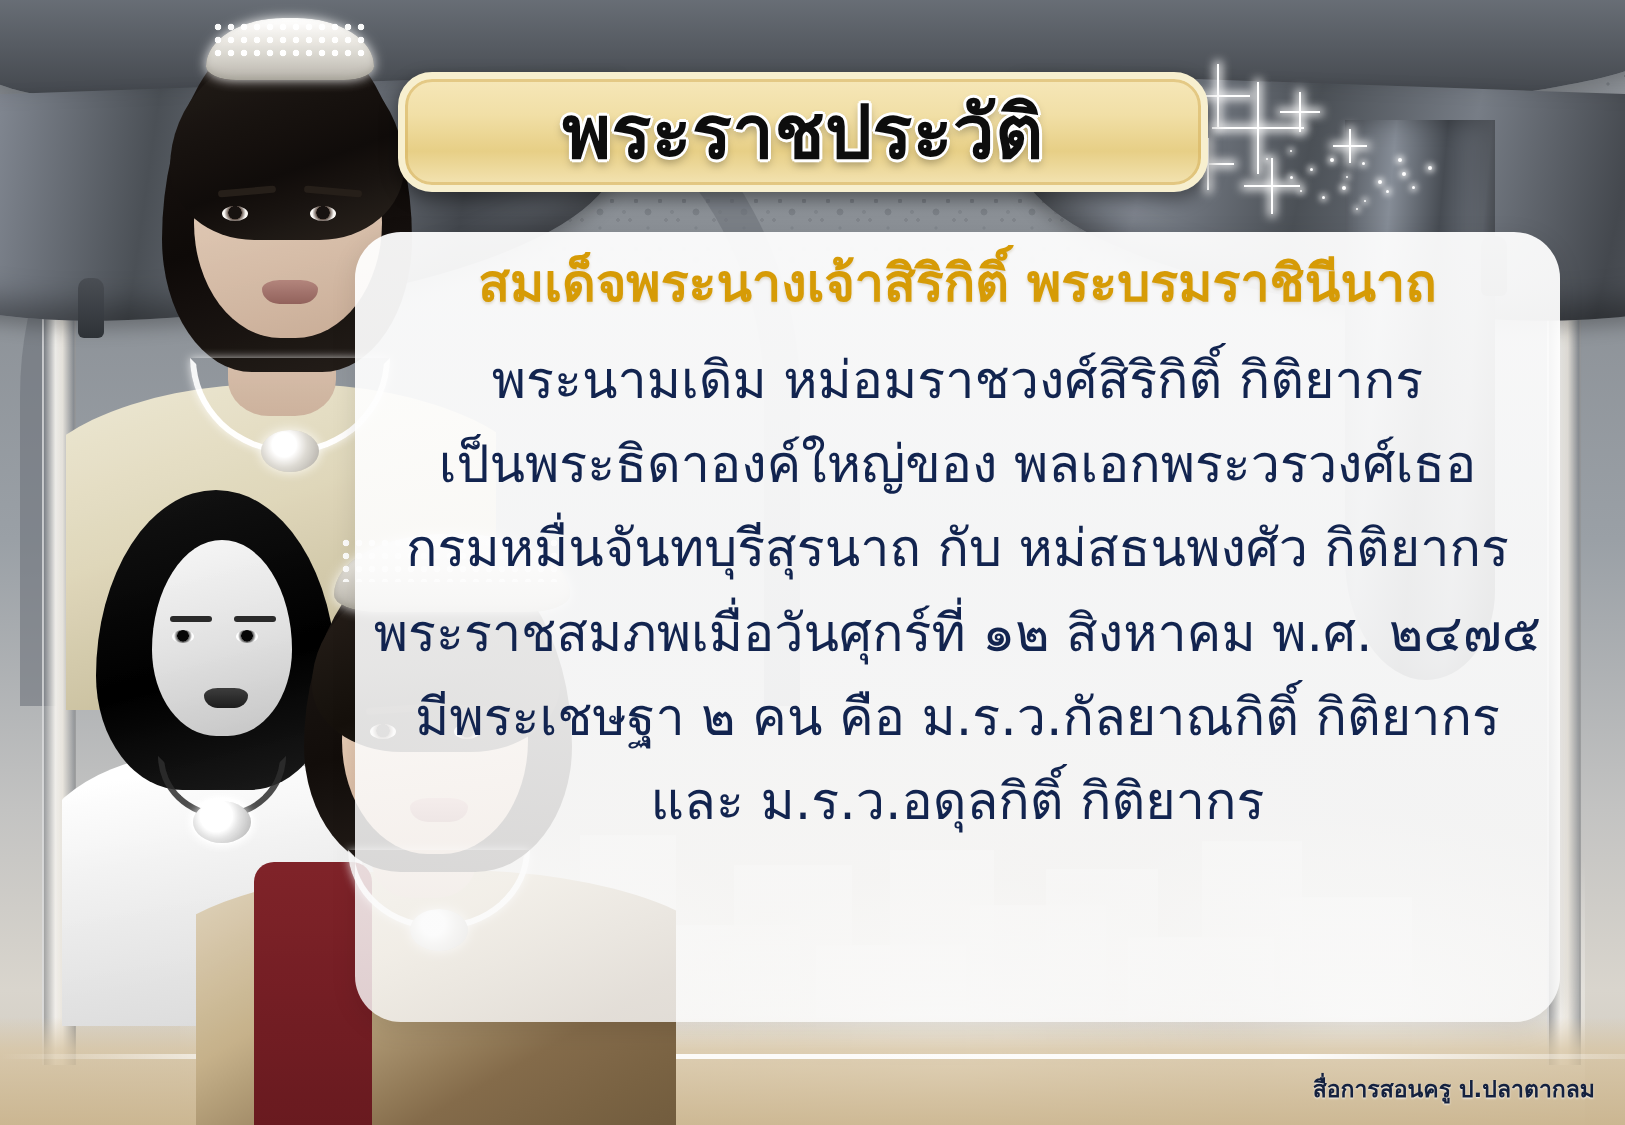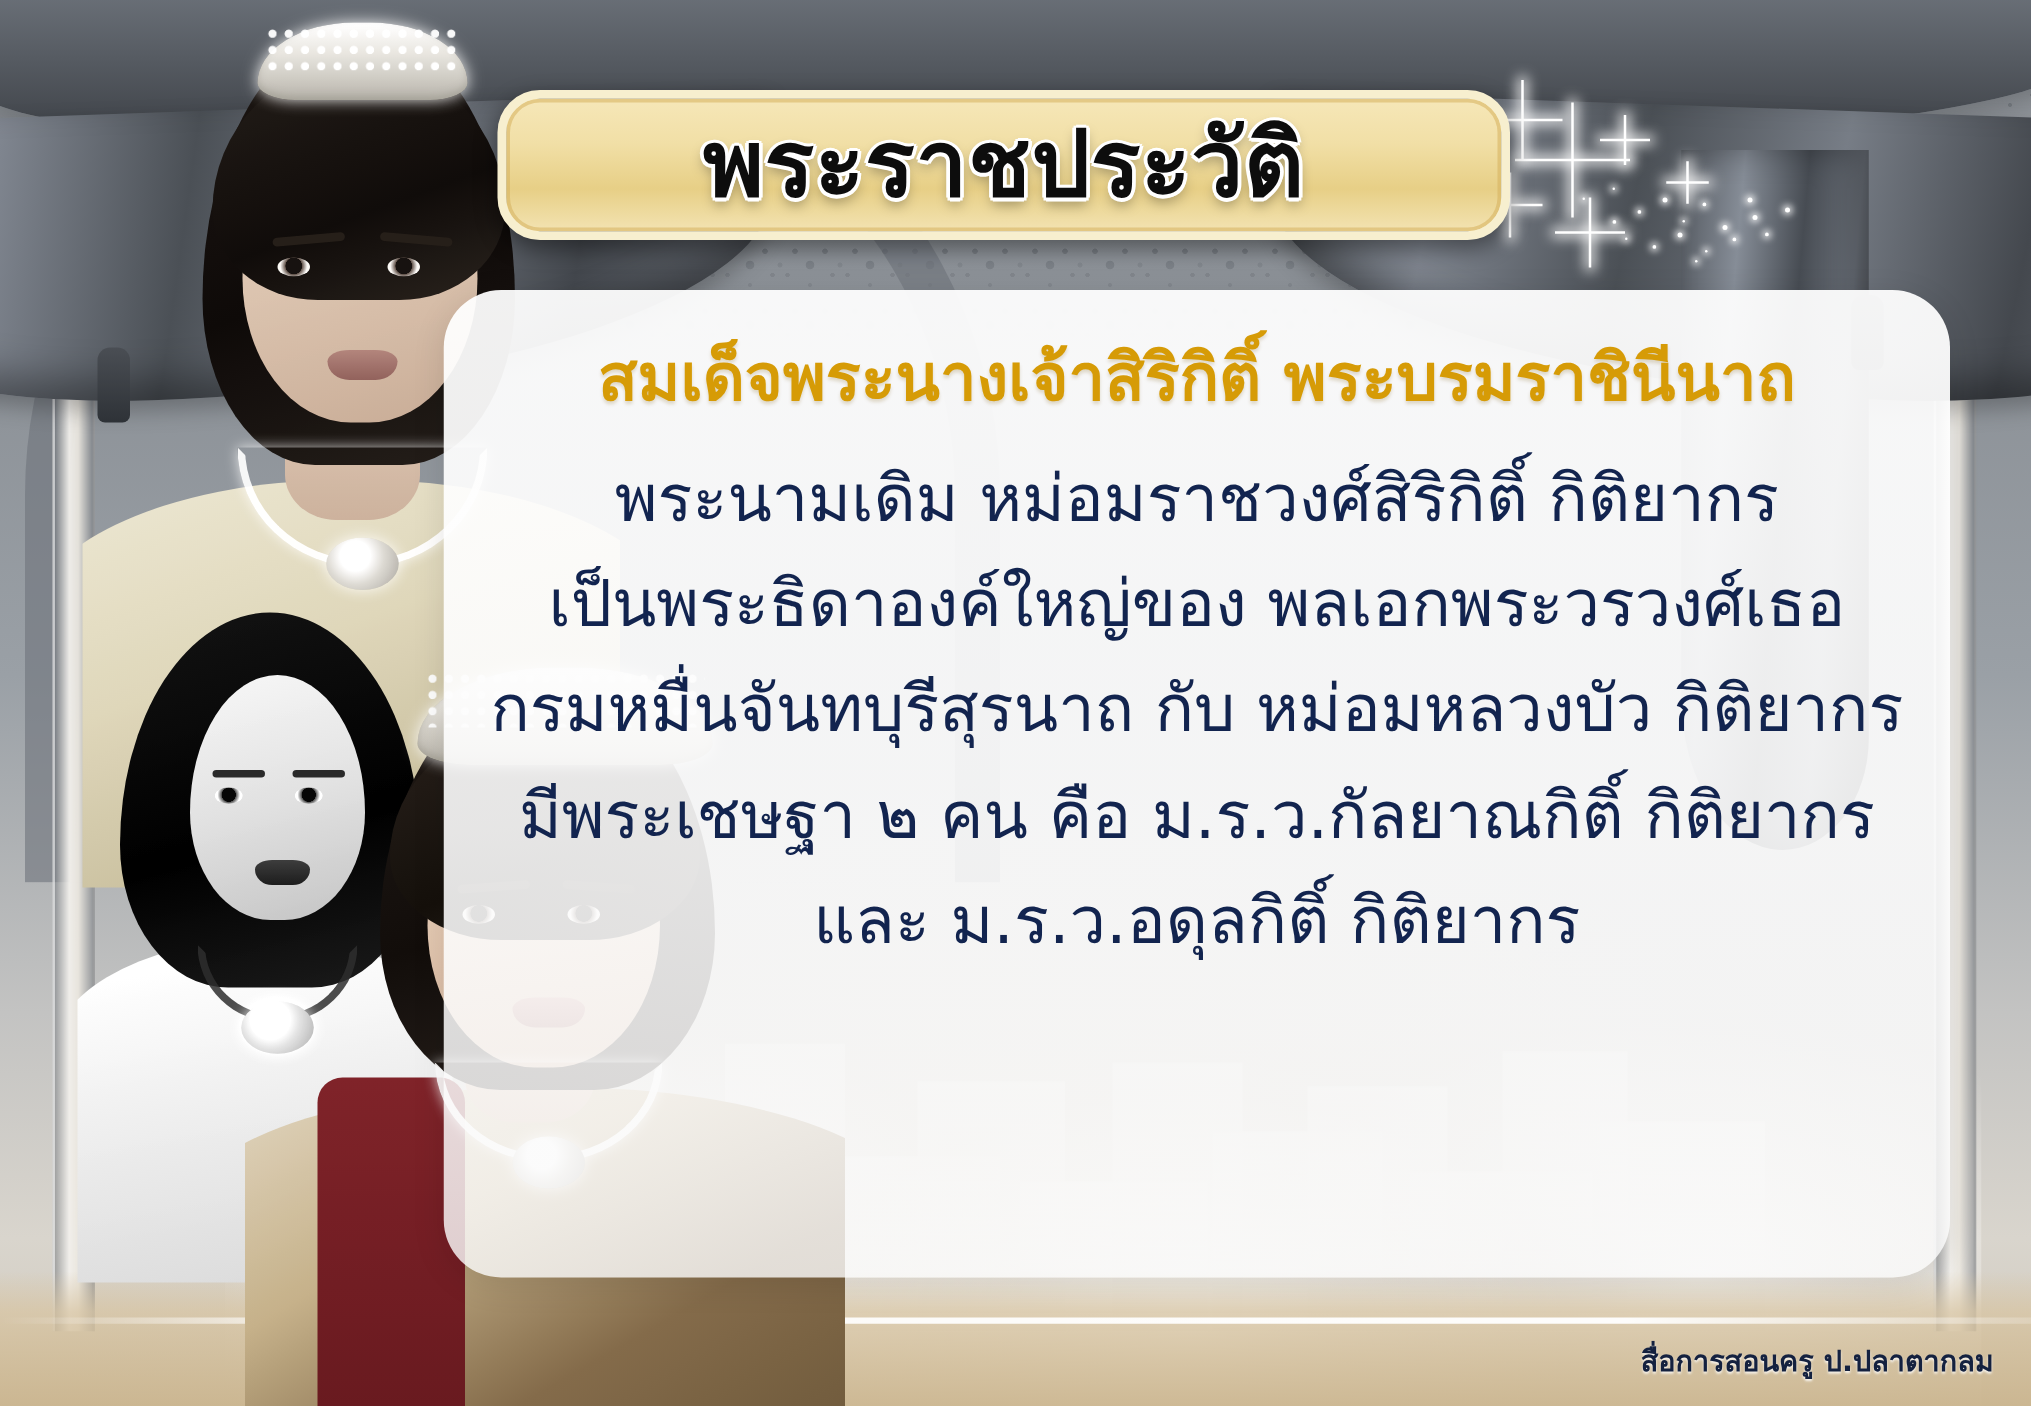--- a/index.html
+++ b/index.html
@@ -270,21 +270,21 @@
     box-shadow: 0 6px 26px rgba(0,0,0,.10);
   }
 
   .headline {
     text-align: center;
     color: #d69b06;
     font-weight: 700;
     font-size: 52px;
     line-height: 1.46;
     text-shadow: 0 2px 3px rgba(120,85,0,.20);
-    padding-top: 34px;
+    padding-top: 14px;
   }
   .headline .line2 { display: block; }
 
   .body-lines {
     margin-top: 16px;
     text-align: center;
     color: #12244f;
     font-size: 52px;
     line-height: 1.62;
   }
@@ -447,21 +447,22 @@
 
   <div class="content-panel">
 
     <div class="headline">
       <span>สมเด็จพระนางเจ้าสิริกิติ์ พระบรมราชินีนาถ</span>
     </div>
 
     <div class="body-lines" id="body-lines">
         <p>พระนามเดิม หม่อมราชวงศ์สิริกิติ์ กิติยากร</p>
         <p>เป็นพระธิดาองค์ใหญ่ของ พลเอกพระวรวงศ์เธอ</p>
-        <p>กรมหมื่นจันทบุรีสุรนาถ กับ หม่อมหลวงบัว กิติยากร</p>
+        <p>กรมหมื่นจันทบุรีสุรนาถ กับ หม่สธนพงศัว กิติยากร</p>
+        <p>พระราชสมภพเมื่อวันศุกร์ที่ ๑๒ สิงหาคม พ.ศ. ๒๔๗๕</p>
         <p>มีพระเชษฐา ๒ คน คือ ม.ร.ว.กัลยาณกิติ์ กิติยากร</p>
         <p>และ ม.ร.ว.อดุลกิติ์ กิติยากร</p>
       </div>
 
   </div>
 
   <div class="credit">สื่อการสอนครู ป.ปลาตากลม</div>
 
 </div>
 

